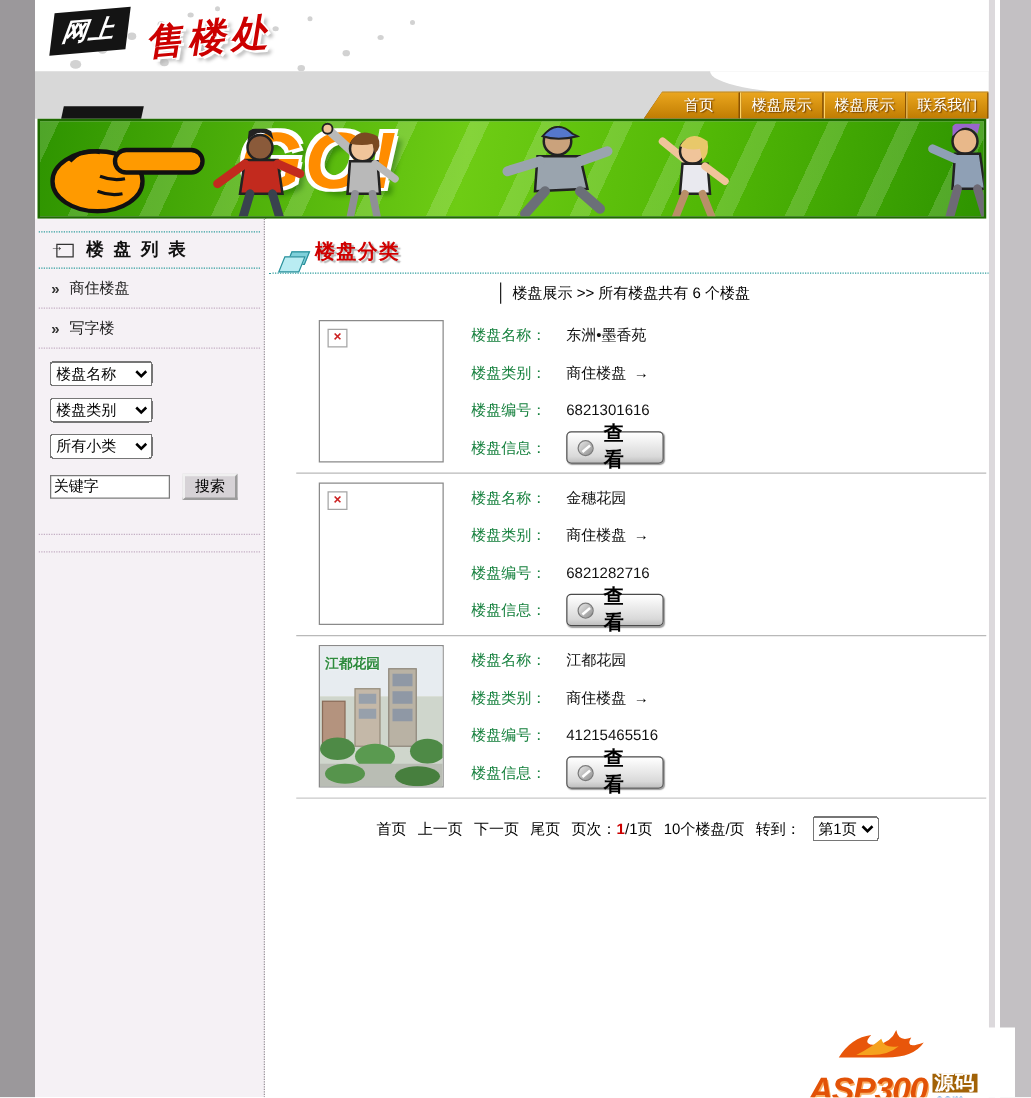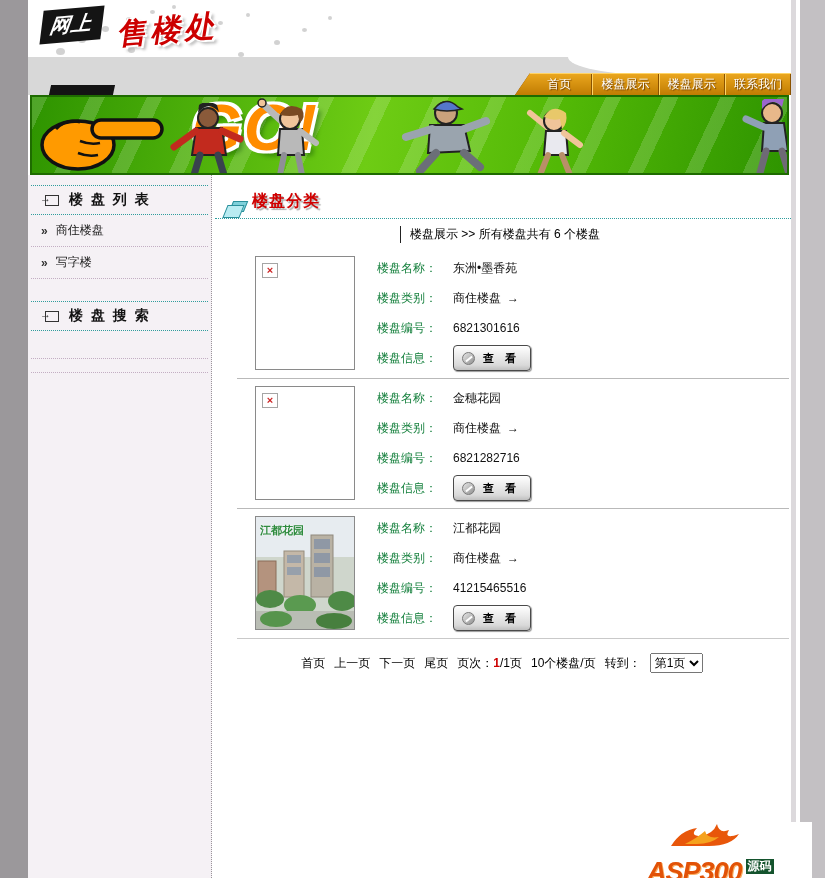--- a/index.html
+++ b/index.html
@@ -105,42 +105,42 @@
                    text-shadow:0 0 2px #fff; }
   .fields { position:absolute; left:140px; top:4px; }
   .frow { height:30px; display:flex; align-items:center; font-size:12px; }
   .frow .lab { width:76px; color:#15803d;font-family:Liberation Mono, monospace; }
   .frow .val { color:#111; }
   .frow .arrow { margin-left:6px; }
   .cat-link { cursor:pointer; }
   .view-btn { display:inline-flex; align-items:center; gap:8px; width:78px; height:21px; padding:12px 8px;
               border:1px solid #4a4a4a; border-radius:4px; cursor:pointer;
               background:linear-gradient(180deg,#ffffff 0%,#d9d9d9 80%,#bfbfbf 100%);
-              box-shadow:1px 1px 1px #9a9a9a; font-weight:bold; font-size:11px; letter-spacing:4px; }
+              box-shadow:1px 1px 1px #9a9a9a; font-weight:bold; font-size:16px; letter-spacing:4px; }
   .pen-icon { position:relative; width:13px; height:13px; border-radius:50%; flex:0 0 auto;
               background:linear-gradient(135deg,#e8e8e8,#8f8f8f); border:1px solid #7a7a7a; }
   .pen-icon::after { content:""; position:absolute; left:2px; top:5px; width:8px; height:2px;
                      background:#fff; transform:rotate(-40deg); }
 
   .pager { margin:14px 0 0 0; text-align:center; font-size:12px; display:flex; justify-content:center;
            align-items:center; gap:9px; }
   .pager .lnk { cursor:pointer; }
   .pager .red { color:#cc0000; font-weight:bold; }
   .pager select { height:20px; font-size:12px; font-family:"Liberation Sans",sans-serif; }
   .pgroup { display:flex; align-items:center; gap:0; }
 
   
   .footer-logo { position:absolute; left:637px; top:822px; width:175px; height:56px; background:#fff;
                  cursor:pointer; }
   .flame { position:absolute; left:28px; top:0px; }
   .asp-row { position:absolute; left:10px; top:20px; display:flex; align-items:flex-start; gap:4px;margin-top:16px; }
   .asp-text { font-size:27px; font-weight:900; font-style:italic; color:#e25207; letter-spacing:-1px;
               line-height:28px; text-shadow:1px 1px 0 #f9b066; }
   .asp-side { display:flex; flex-direction:column; align-items:flex-start; margin-top:1px; }
-  .asp-badge { background:#14532d; color:#fff; font-size:12px; font-weight:bold; padding:0 2px; line-height:15px; }
+  .asp-badge { background:#a16207; color:#fff; font-size:16px; font-weight:bold; padding:0 2px; line-height:15px; }
   .asp-com { color:#1565c8; font-size:11px; font-weight:bold; line-height:12px; }
 </style>
 </head>
 <body>
 
 <div id="root">
   <div class="strip-left"></div>
   <div class="strip-right"></div>
 
   <div class="page">
@@ -244,25 +244,36 @@
       </div>
       <div class="side-item">
         <span class="chev">»</span>
         <span>商住楼盘</span>
       </div>
       <div class="side-item">
         <span class="chev">»</span>
         <span>写字楼</span>
       </div>
 
-      <div class="side-header" style="margin-top:22px;">
-        <span class="enter-icon"></span>
-        <span>楼 盘 搜 索</span>
-      </div>
-
+
+      <div class="side-form">
+        <select>
+          <option>楼盘名称</option>
+        </select>
+        <select>
+          <option>楼盘类别</option>
+        </select>
+        <select>
+          <option>所有小类</option>
+        </select>
+        <div class="kw-row">
+          <input type="text" value="关键字" style="">
+          <button>搜索</button>
+        </div>
+      </div>
       <div class="side-dotline" style="margin-top:14px;"></div>
       <div class="side-dotline"></div>
     </div>
 
     <div class="maincol">
       <div class="main-title">
         <span class="docs-icon"></span>
         <span class="t">楼盘分类</span>
       </div>
       <div class="title-dotline"></div>

